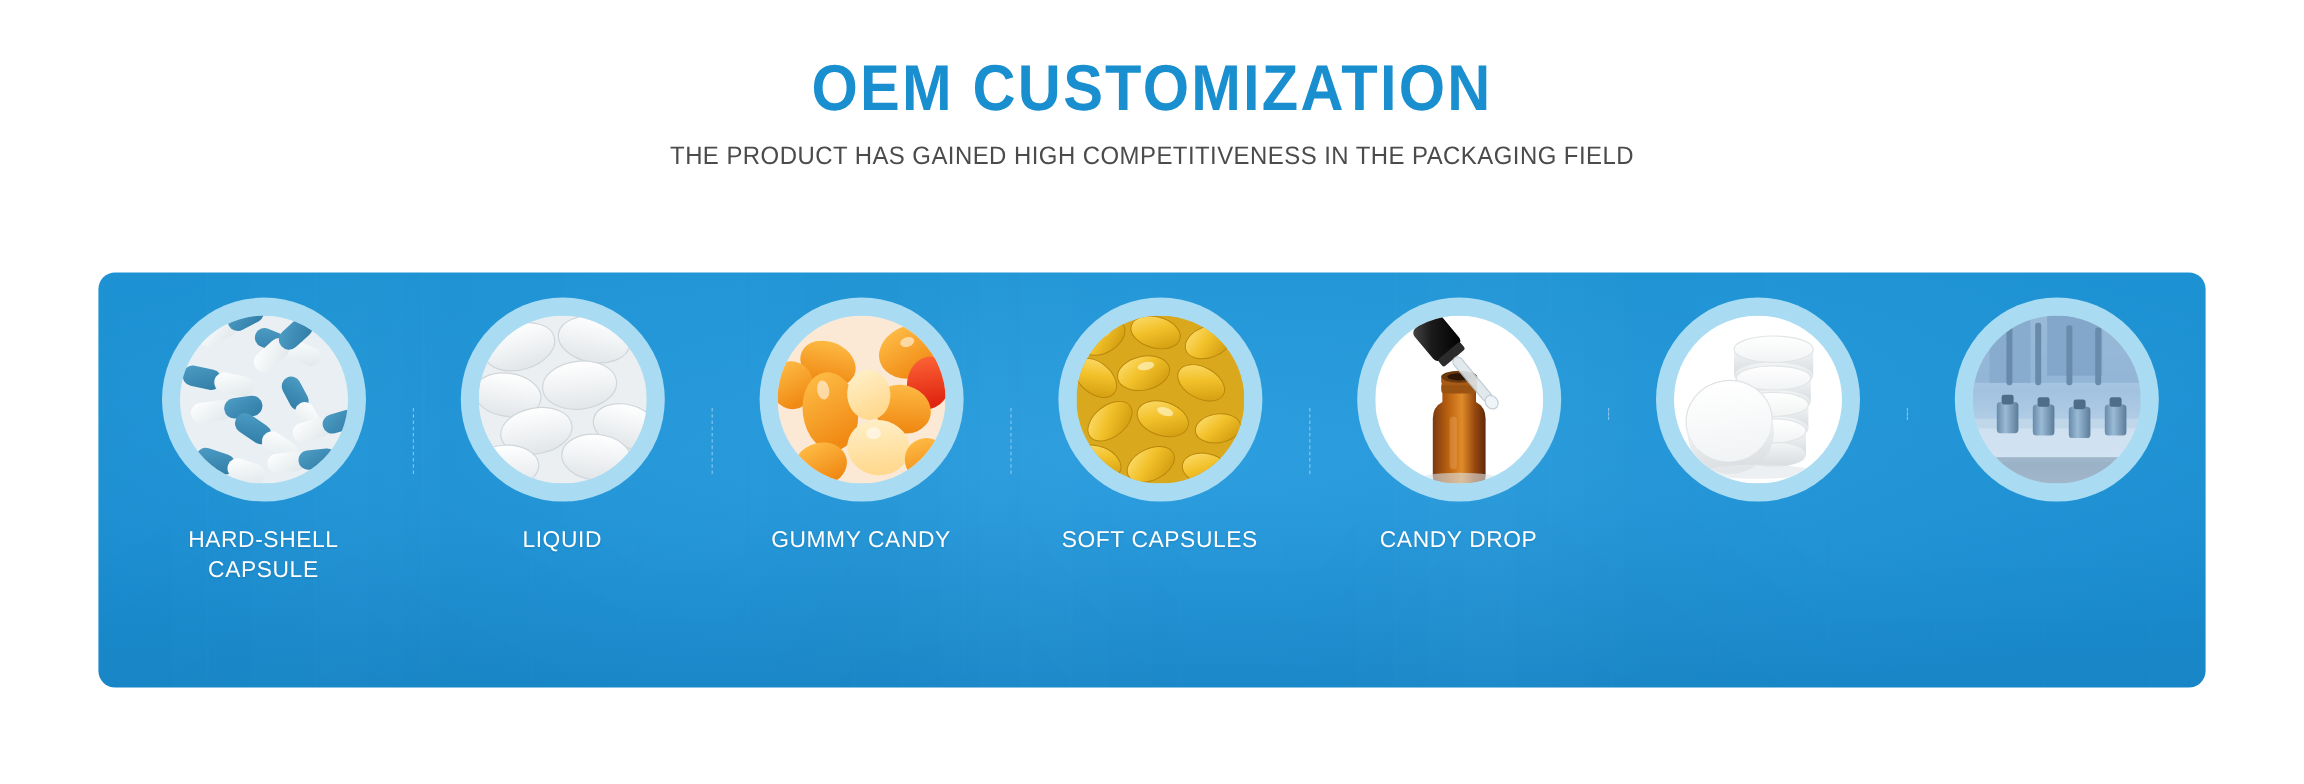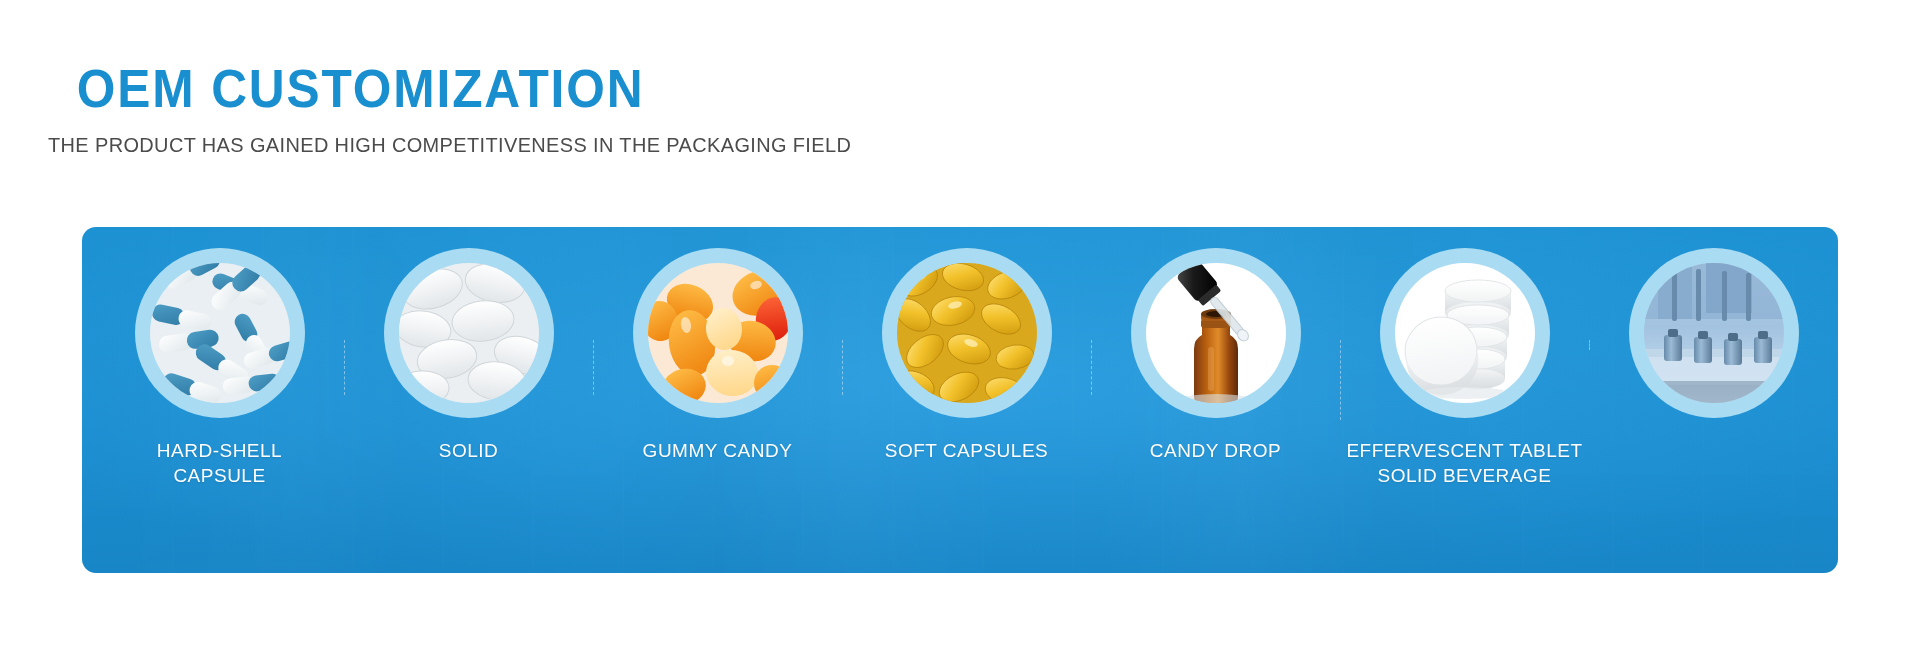--- a/index.html
+++ b/index.html
@@ -12,22 +12,22 @@
     height: 653px;
     background: #ffffff;
     font-family: "Liberation Sans", "DejaVu Sans", sans-serif;
     overflow: hidden;
     position: relative;
   }
 
   
   .header {
     width: 100%;
-    text-align: left;
-    padding-top: 60px;
+    text-align: center;
+    padding-top: 46px;
     box-sizing: border-box;
   }
   .page-title {
     font-size: 54px;
     line-height: 1.05;
     font-weight: 700;
     letter-spacing: 2px;
     color: #1a8fcf;
     transform: scaleX(0.92);
     transform-origin: center;
@@ -238,21 +238,21 @@
                 <ellipse cx="24" cy="66" rx="28" ry="18" fill="url(#pillW)" transform="rotate(8 24 66)"></ellipse>
                 <ellipse cx="84" cy="58" rx="31" ry="20" fill="url(#pillW)" transform="rotate(-6 84 58)"></ellipse>
                 <ellipse cx="122" cy="92" rx="27" ry="18" fill="url(#pillW)" transform="rotate(14 122 92)"></ellipse>
                 <ellipse cx="48" cy="96" rx="30" ry="19" fill="url(#pillW)" transform="rotate(-10 48 96)"></ellipse>
                 <ellipse cx="98" cy="118" rx="29" ry="19" fill="url(#pillW)" transform="rotate(6 98 118)"></ellipse>
                 <ellipse cx="22" cy="126" rx="28" ry="18" fill="url(#pillW)" transform="rotate(-4 22 126)"></ellipse>
               </g>
             </svg>
           </div>
         </div>
-        <div class="item-label">SOLID</div>
+        <div class="item-label">LIQUID</div>
       </div>
 
       <div class="item">
         <div class="circle">
           <div class="circle-inner">
             <svg viewBox="0 0 140 140" preserveAspectRatio="xMidYMid slice" aria-hidden="true">
               <defs>
                 <linearGradient id="gOrange" x1="0" y1="0" x2="0.3" y2="1">
                   <stop offset="0%" stop-color="#ffc04a"></stop>
                     <stop offset="100%" stop-color="#f08a14"></stop>
@@ -402,22 +402,20 @@
               </g>
 
               <g transform="rotate(-8 46 88)">
                 <ellipse cx="46" cy="88" rx="36" ry="34" fill="url(#effTop)" stroke="#dfe3e6" stroke-width="1"></ellipse>
                 <path d="M10 88 a36 34 0 0 0 72 0 v10 a36 34 0 0 1 -72 0 z" fill="url(#effSide)"></path>
               </g>
               <ellipse cx="70" cy="130" rx="44" ry="6" fill="#e6eaec" opacity="0.7"></ellipse>
             </svg>
           </div>
         </div>
-        <div class="item-label">EFFERVESCENT TABLET
-SOLID BEVERAGE</div>
       </div>
 
       <div class="item">
         <div class="circle">
           <div class="circle-inner">
             <svg viewBox="0 0 140 140" preserveAspectRatio="xMidYMid slice" aria-hidden="true">
               <defs>
                 <linearGradient id="machBg" x1="0" y1="0" x2="0" y2="1">
                   <stop offset="0%" stop-color="#c9dcee"></stop>
                   <stop offset="45%" stop-color="#a8c6e2"></stop>

